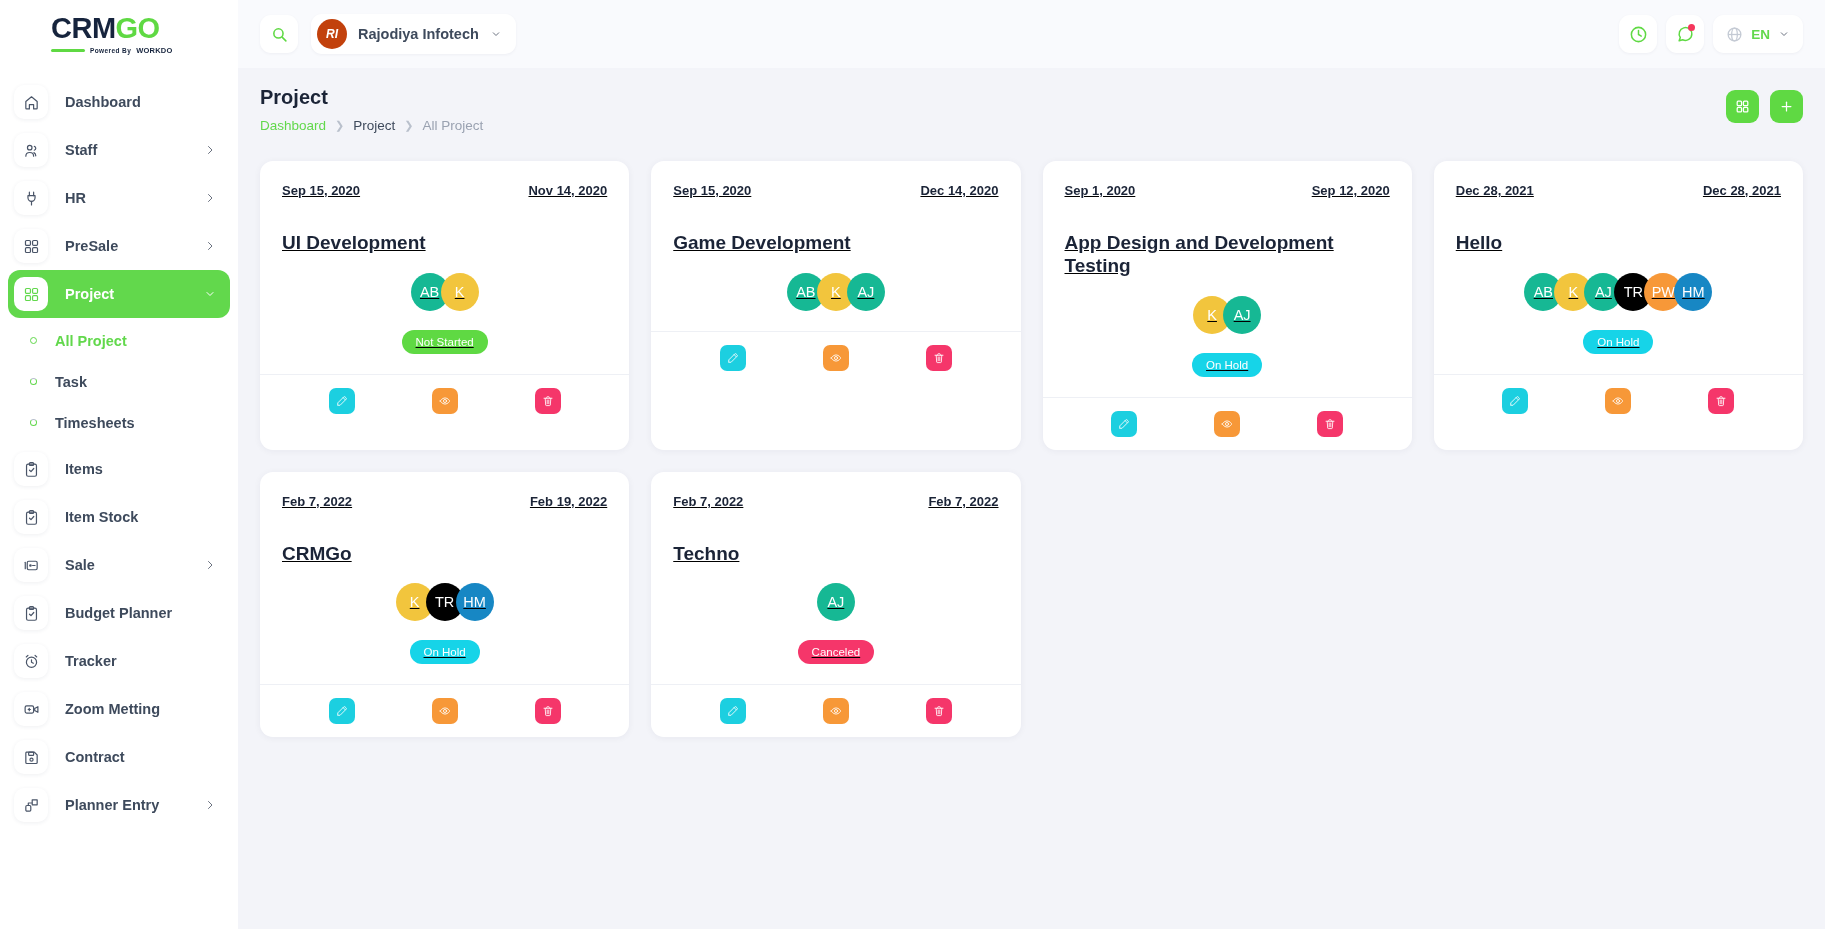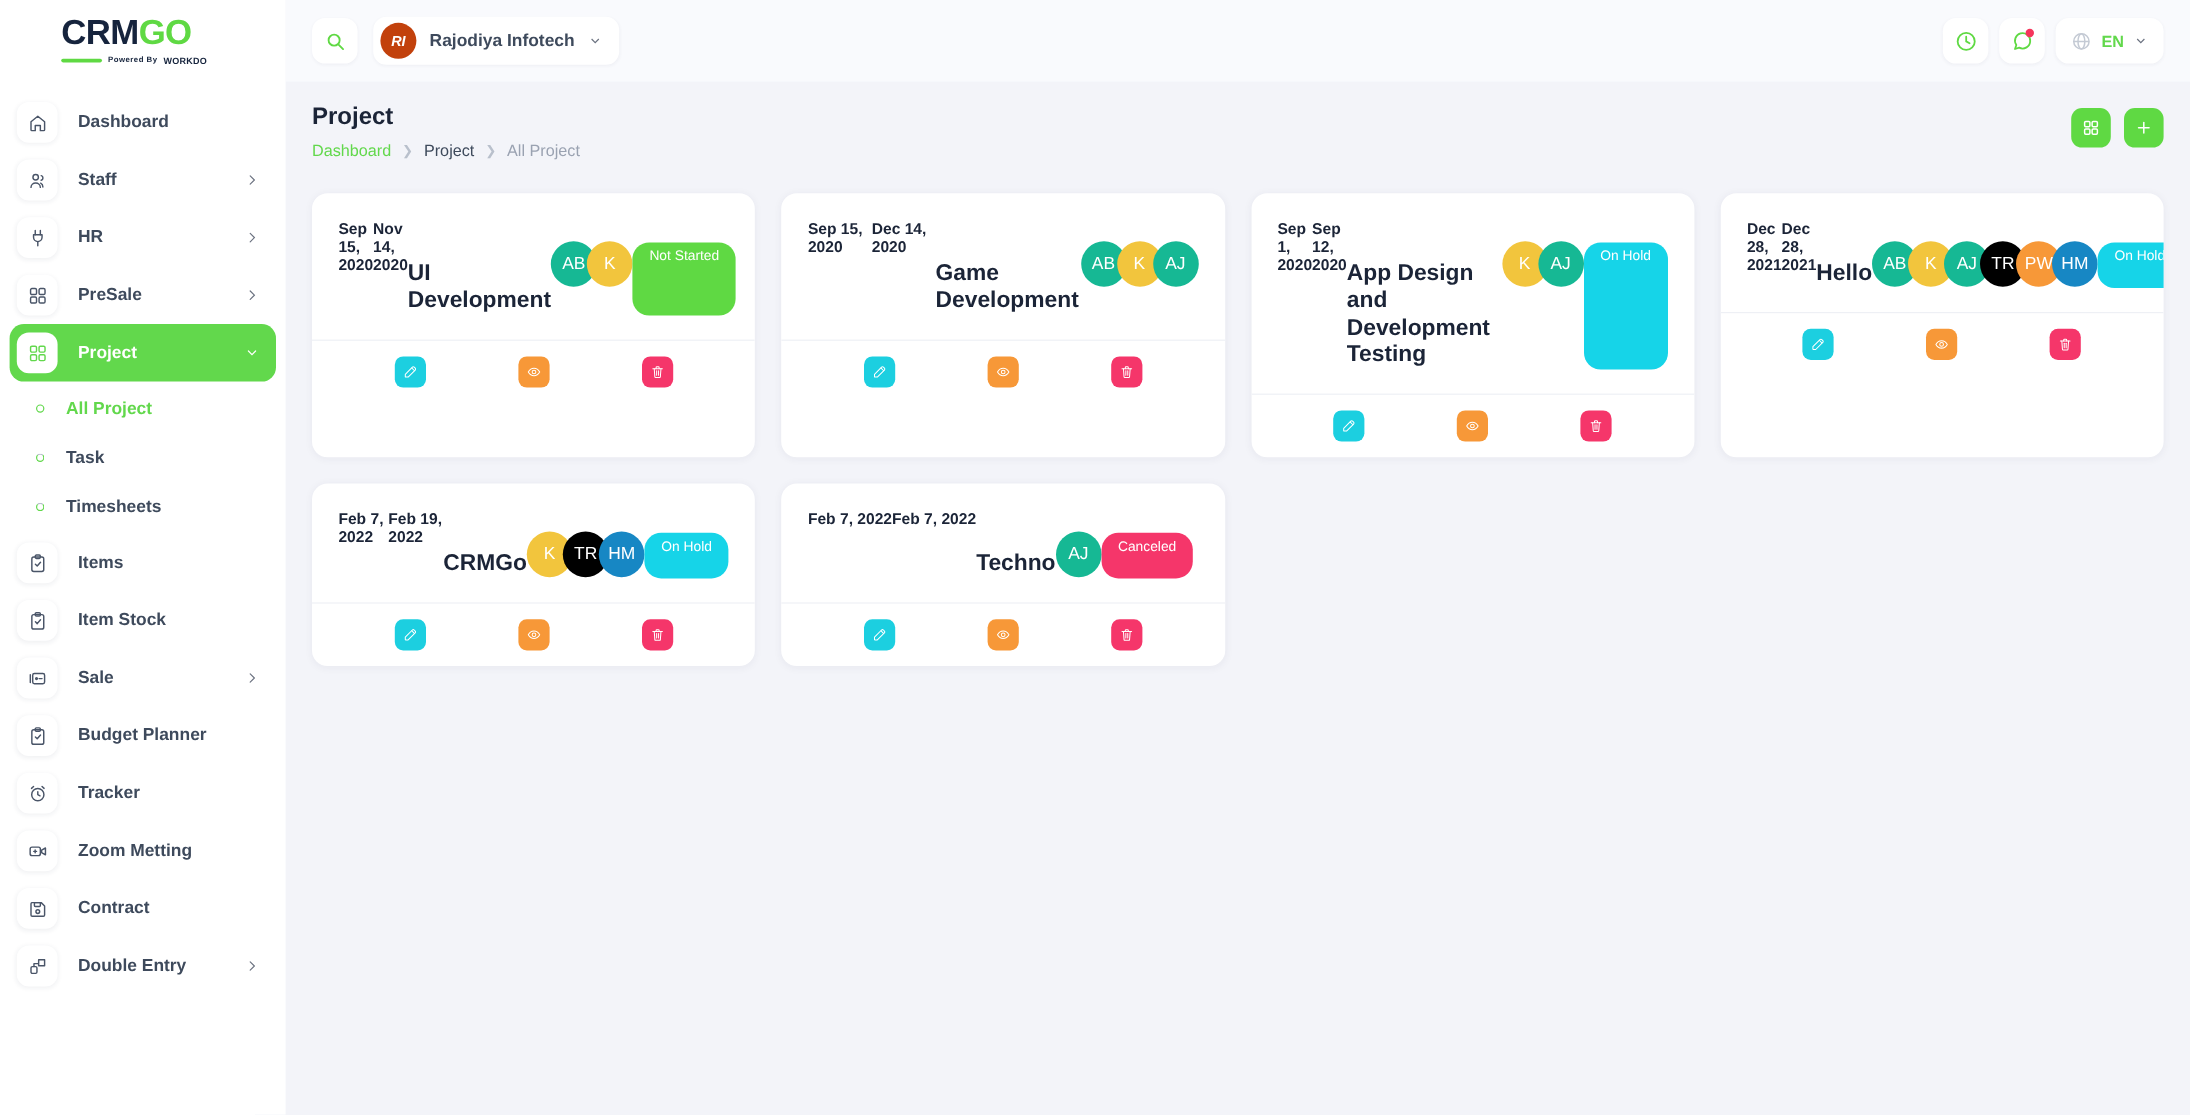--- a/index.html
+++ b/index.html
@@ -131,21 +131,21 @@
   
   .grid {
     display: grid; grid-template-columns: repeat(4, 1fr);
     gap: 22px; padding-top: 14px;
   }
   .card {
     background: #ffffff; border-radius: 13px;
     box-shadow: 0 1px 7px rgba(35,45,75,0.055);
     display: flex; flex-direction: column; overflow: hidden;
   }
-  .card-body { padding: 22px 22px 20px 22px; display: flex; flex-direction: row; }
+  .card-body { padding: 22px 22px 20px 22px; display: flex; flex-direction: column; text-decoration: underline; }
   .card-dates { display: flex; justify-content: space-between; }
   .card-date { font-size: 13px; font-weight: 700; color: #1b2437; }
   .card-title {
     font-size: 19px; font-weight: 700;
     color: #1b2437; margin-top: 34px; line-height: 1.2;
   }
   .avatars { display: flex; justify-content: center; margin-top: 18px; }
   .avatar {
     width: 38px; height: 38px; border-radius: 50%;
     display: flex; align-items: center; justify-content: center;
@@ -343,21 +343,21 @@
           <span class="nav-label">Contract</span>
         </div>
         <div class="nav-item">
           <span class="nav-icon">
             <svg class="" viewBox="0 0 24 24" fill="none" stroke-linecap="round" stroke-linejoin="round">
               <rect x="4" y="12" width="7" height="8" rx="1.6"></rect>
               <path d="M13 4h7v7h-7z"></path>
               <path d="M7.5 12V8.5h5"></path>
             </svg>
           </span>
-          <span class="nav-label">Double Entry</span>
+          <span class="nav-label">Planner Entry</span>
           <svg class="chev" viewBox="0 0 24 24" fill="none" stroke-linecap="round">
             <polyline points="9 5 16 12 9 19"></polyline>
           </svg>
         </div>
       </nav>
   </aside>
 
   <div class="main">
 
     <header class="topbar">

